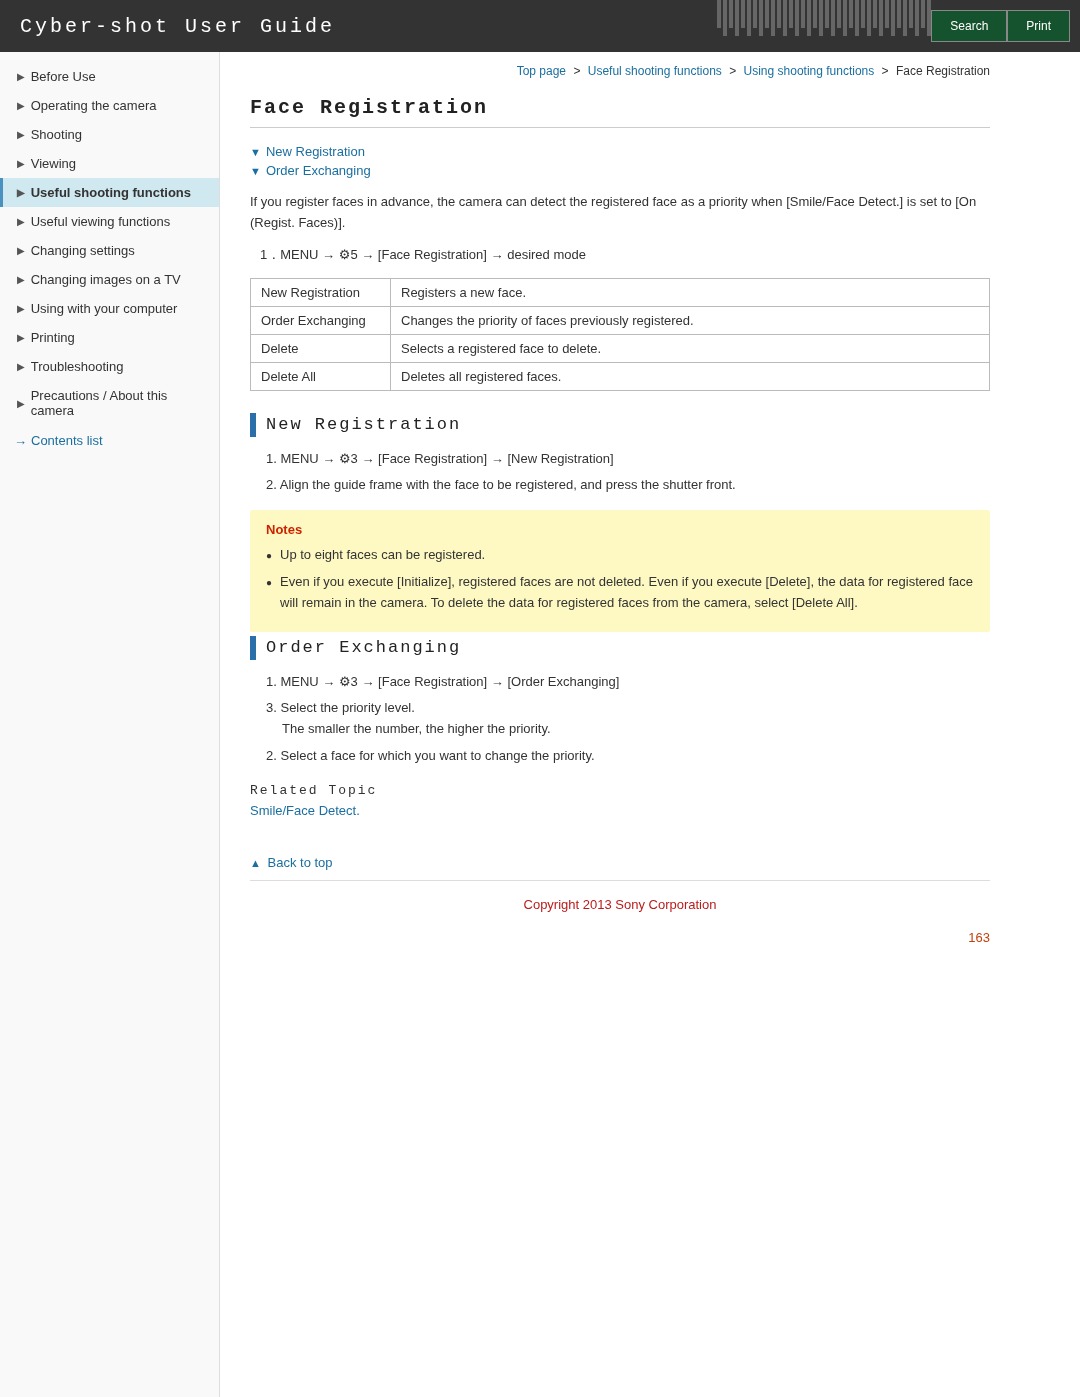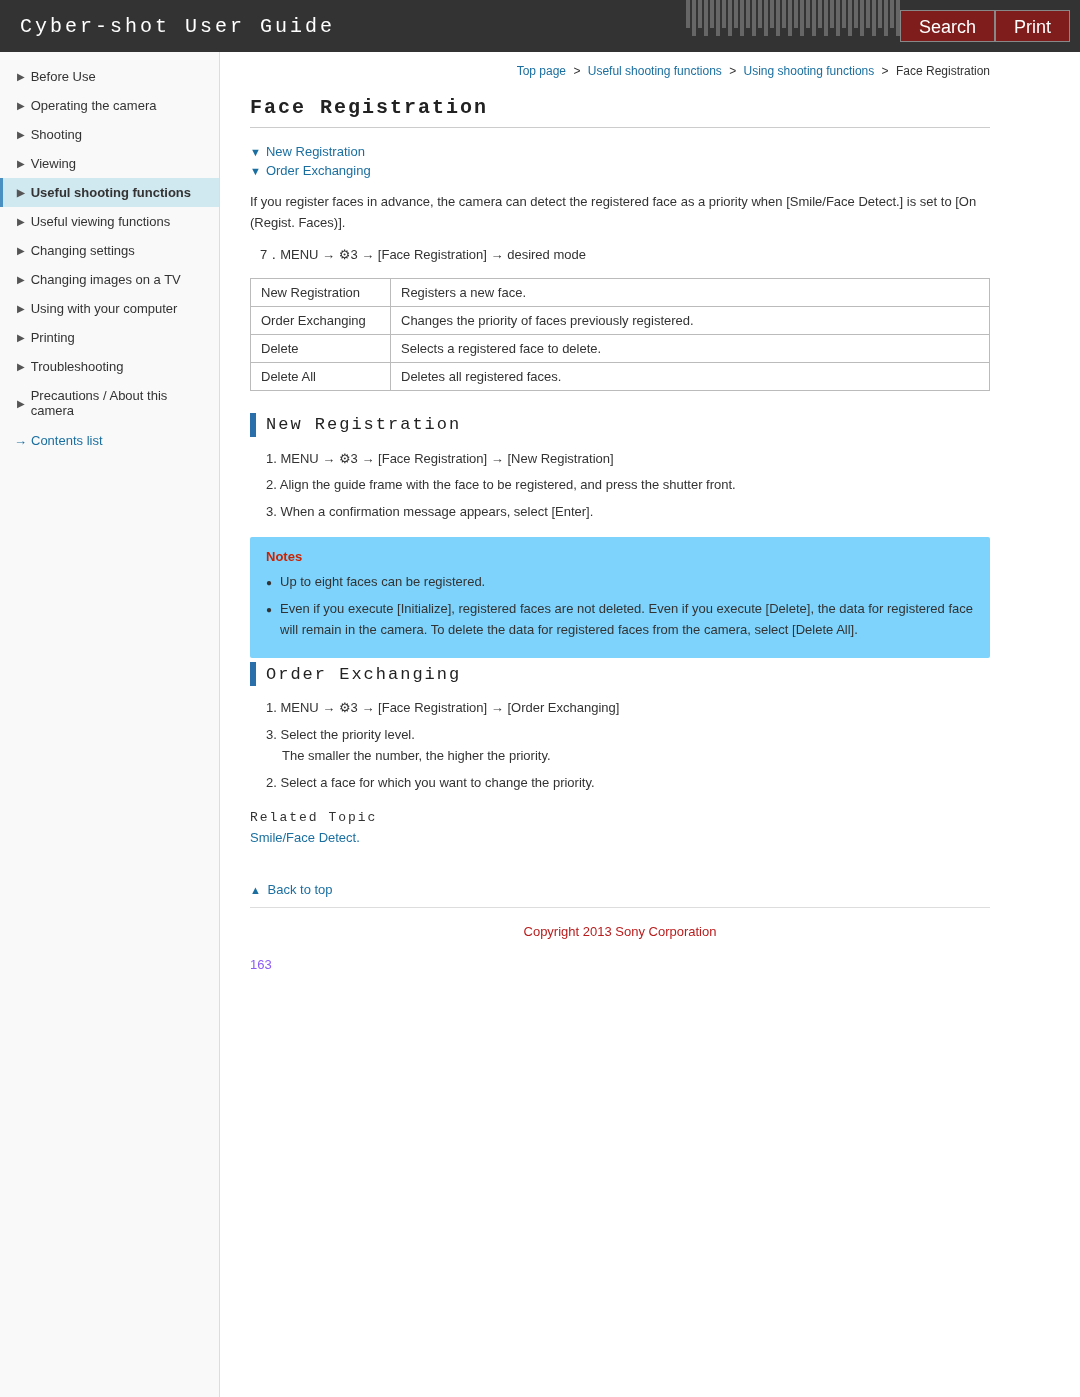--- a/index.html
+++ b/index.html
@@ -29,26 +29,26 @@
       letter-spacing: 3px;
       font-family: 'Courier New', monospace;
     }
     .header-buttons {
       display: flex;
       align-items: center;
       gap: 0;
       padding-right: 10px;
     }
     .header-btn {
-      background: #7f1d1d;
+      background: #14532d;
       color: #fff;
       border: 1px solid #888;
       padding: 6px 18px;
       cursor: pointer;
-      font-size: 18px;
+      font-size: 12px;
       height: 32px;
     }
     .pattern-bars {
       display: flex;
       gap: 2px;
       margin-left: 20px;
     }
     .pattern-bar {
       width: 4px;
       height: 36px;
@@ -219,21 +219,21 @@
       margin-bottom: 6px;
       padding-left: 16px;
     }
     .num-list li::before {
       content: attr(data-num) '. ';
       font-size: 13px;
     }
 
     
     .notes-box {
-      background: #7dd3fc;
+      background: #fef9c3;
       padding: 12px 16px;
       border-radius: 2px;
     }
     .notes-title {
       color: #cc2200;
       font-size: 13px;
       font-weight: bold;
       margin-bottom: 8px;
     }
     .notes-list {
@@ -295,23 +295,23 @@
     
     .footer {
       text-align: center;
       font-size: 13px;
       color: #b91c1c;
       padding: 16px 0 10px 0;
       border-top: 1px solid #ddd;
       margin-top: 10px;
     }
     .page-number {
-      text-align: left;
-      font-size: 13px;
-      color: #8b5cf6;
+      text-align: right;
+      font-size: 13px;
+      color: #c2410c;
       padding: 8px 0 14px 0;
     }
 
     
     .outer {
       background: #fff;
       max-width: 1080px;
       margin: 0 auto;
       box-shadow: 0 0 8px rgba(0,0,0,0.1);
     }
@@ -446,21 +446,21 @@
           <a class="section-link">New Registration</a>
         </div>
         <div class="section-link-item">
           <span class="triangle-down">▼</span>
           <a class="section-link">Order Exchanging</a>
         </div>
       </div>
 
       <p class="intro-text">If you register faces in advance, the camera can detect the registered face as a priority when [Smile/Face Detect.] is set to [On (Regist. Faces)].</p>
 
-      <div class="menu-instruction">7．MENU → ⚙3 → [Face Registration] → desired mode</div>
+      <div class="menu-instruction">1．MENU → ⚙5 → [Face Registration] → desired mode</div>
 
       <table class="func-table">
         <tbody id="table-body">
             <tr>
               <td>New Registration</td>
               <td>Registers a new face.</td>
             </tr>
             <tr>
               <td>Order Exchanging</td>
               <td>Changes the priority of faces previously registered.</td>
@@ -477,21 +477,20 @@
       </table>
 
       <div class="section-heading">
         <span class="blue-bar"></span>
         <span>New Registration</span>
       </div>
 
       <ol class="num-list" id="new-reg-steps">
           <li data-num="1">MENU → ⚙3 → [Face Registration] → [New Registration]</li>
           <li data-num="2">Align the guide frame with the face to be registered, and press the shutter front.</li>
-          <li data-num="3">When a confirmation message appears, select [Enter].</li>
         </ol>
 
       <div class="notes-box">
         <div class="notes-title">Notes</div>
         <ul class="notes-list" id="notes-list">
             <li>Up to eight faces can be registered.</li>
             <li>Even if you execute [Initialize], registered faces are not deleted. Even if you execute [Delete], the data for registered face will remain in the camera. To delete the data for registered faces from the camera, select [Delete All].</li>
           </ul>
       </div>
 

